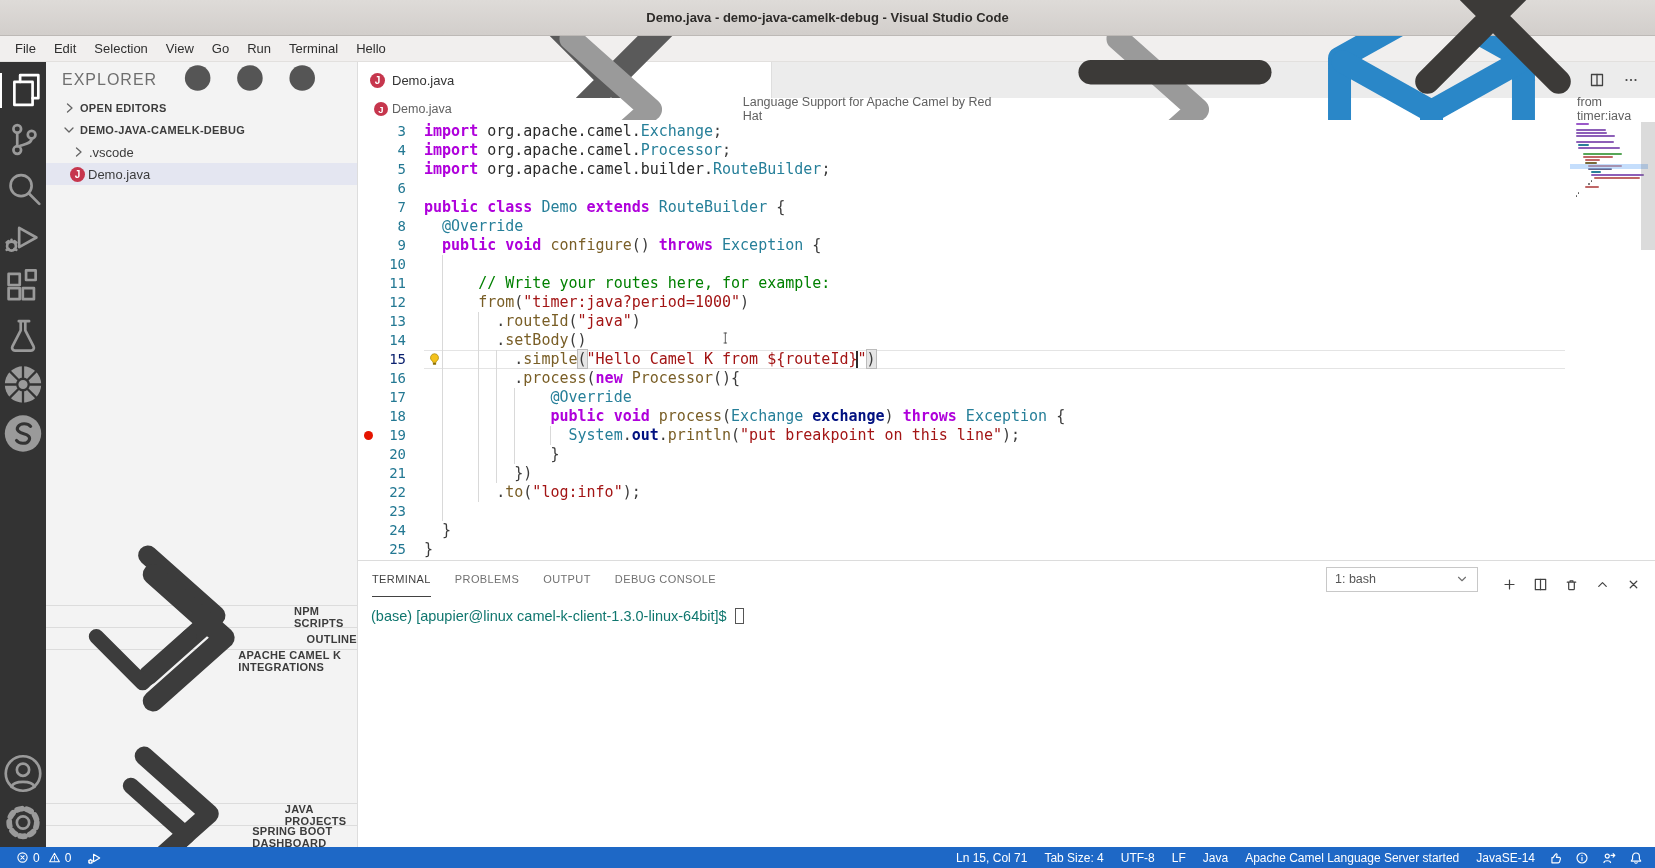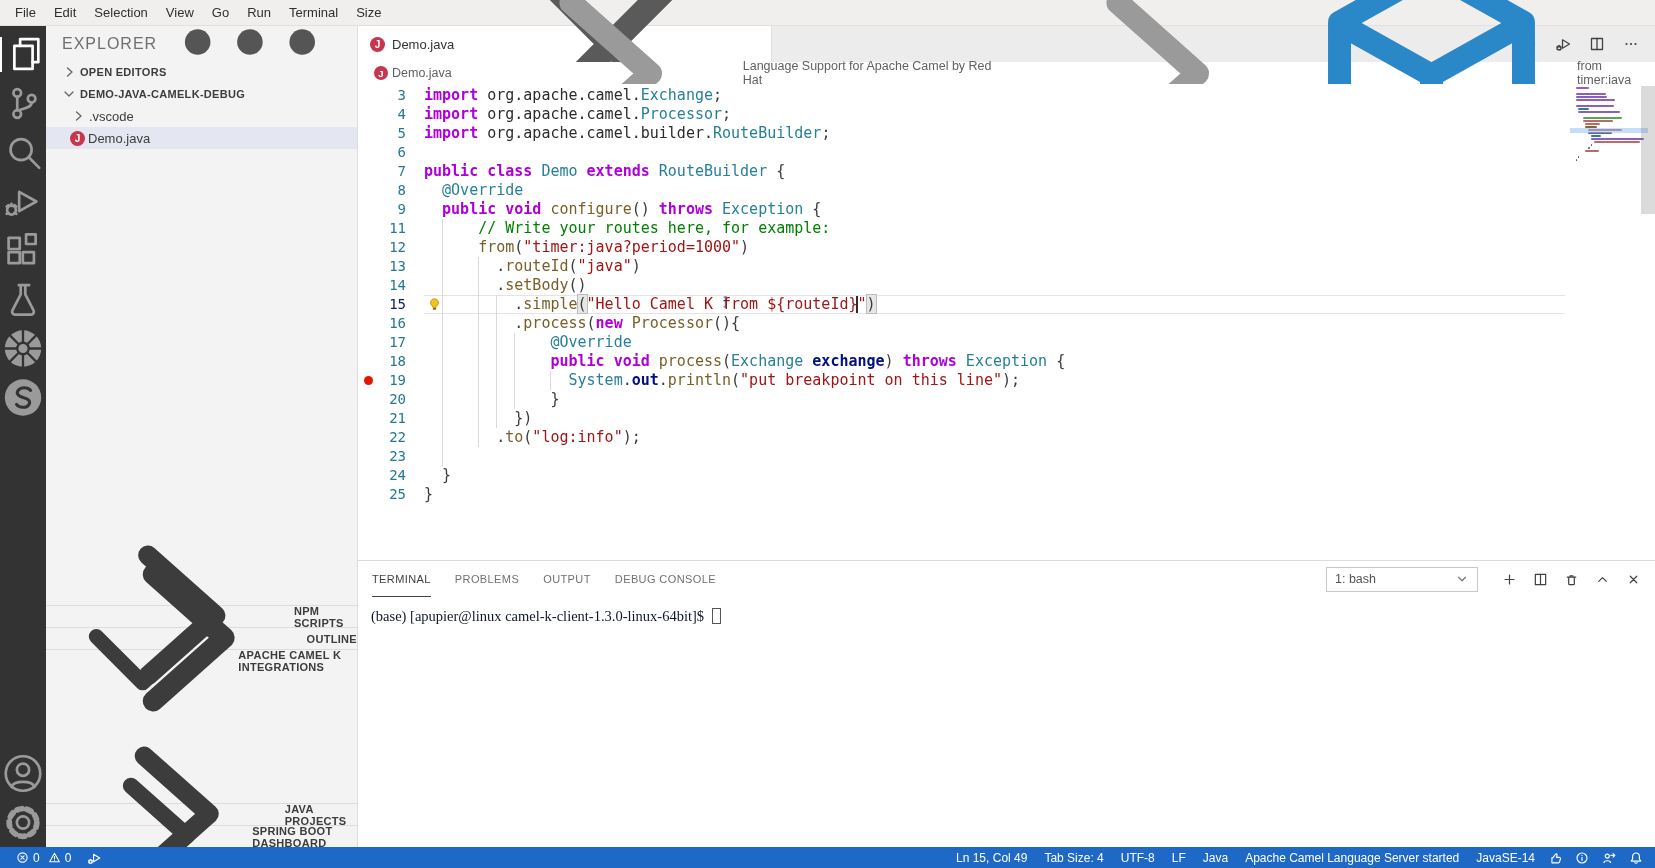--- a/index.html
+++ b/index.html
@@ -85,50 +85,61 @@
   .mm-row{height:2px;margin-bottom:1px;border-radius:1px;}
   .mm-band{position:absolute;left:-6px;right:-8px;height:5px;background:rgba(140,190,250,.5);}
   .vscroll{position:absolute;top:2px;right:0;width:14px;height:128px;background:rgba(110,110,110,.25);}
   .mouse-ibeam{position:absolute;left:364px;top:208px;width:12px;height:20px;color:#3a3a3a;}
 
   
   .panel{height:287px;flex:none;border-top:1px solid #dcdcdc;display:flex;flex-direction:column;background:#fff;}
   .panel-tabs{height:36px;flex:none;display:flex;align-items:center;gap:24px;padding:0 14px;}
   .ptab{font-size:11px;letter-spacing:.4px;color:#717171;height:100%;display:flex;align-items:center;border-bottom:1px solid transparent;}
   .ptab.active{color:#424242;border-bottom-color:#424242;}
-  .panel-right{margin-left:auto;display:flex;align-items:center;gap:16px;color:#424242;}
+  .panel-right{margin-left:auto;display:flex;align-items:flex-end;gap:16px;color:#424242;}
   .panel-right svg{width:15px;height:15px;}
   .term-select{width:152px;height:25px;border:1px solid #c8c8c8;background:#fff;display:flex;align-items:center;
     padding:0 8px;font-size:12.5px;color:#555;margin-right:8px;}
   .term-select .chev{margin-left:auto;color:#707070;display:flex;}
-  .terminal{flex:1;font-family:Liberation Serif, serif;font-size:14.5px;color:#0f172a;padding:11px 0 0 13px;}
+  .terminal{flex:1;font-family:Liberation Sans, sans-serif;font-size:14.5px;color:#0f766e;padding:11px 0 0 13px;}
   .term-cursor{display:inline-block;width:9px;height:16px;border:1px solid #555;vertical-align:-3px;margin-left:8px;}
 
   
   .statusbar{height:21px;flex:none;background:#1e68c6;color:#fff;display:flex;align-items:center;font-size:12px;padding:0 12px 0 16px;}
   .sb-left{display:flex;align-items:center;gap:8px;}
   .sb-right{margin-left:auto;display:flex;align-items:center;gap:17px;}
   .sb-item{display:flex;align-items:center;gap:4px;white-space:nowrap;}
   .statusbar svg{width:13px;height:13px;}
 </style>
 </head>
 <body>
 
 <div class="window">
 
+  <div class="titlebar">
+    <span class="title">Demo.java - demo-java-camelk-debug - Visual Studio Code</span>
+    <div class="win-controls">
+      <span id="ic-min"><svg viewBox="0 0 16 16" fill="none" stroke="currentColor" stroke-width="1.3" stroke-linecap="round" stroke-linejoin="round" style="width:100%;height:100%">
+            <path d="M3.5 11h9"></path>
+          </svg></span>
+      <span id="ic-close"><svg viewBox="0 0 16 16" fill="none" stroke="currentColor" stroke-width="1.3" stroke-linecap="round" stroke-linejoin="round" style="width:100%;height:100%">
+            <path d="M4.5 4.5l7 7M11.5 4.5l-7 7"></path>
+          </svg></span>
+    </div>
+  </div>
 
   <div class="menubar" id="menubar">
       <span class="menu-item">File</span>
       <span class="menu-item">Edit</span>
       <span class="menu-item">Selection</span>
       <span class="menu-item">View</span>
       <span class="menu-item">Go</span>
       <span class="menu-item">Run</span>
       <span class="menu-item">Terminal</span>
-      <span class="menu-item">Size</span>
+      <span class="menu-item">Hello</span>
     </div>
 
   <div class="main">
 
     <div class="activitybar" id="activitybar">
         <div class="act active">
           <svg viewBox="0 0 24 24" fill="none" stroke="currentColor" stroke-width="1.4" stroke-linecap="round" stroke-linejoin="round" style="width:100%;height:100%">
             <rect x="7.5" y="7.5" width="9.5" height="12"></rect>
             <path d="M10.5 7.5V4h9.5v12h-3"></path>
           </svg>
@@ -366,20 +377,25 @@
             </div>
             <div class="line">
               <div class="glyph"></div>
               <div class="lnum">8</div>
               <div class="ltext" style="padding-left: 2ch;"><span class="s-type">@Override</span></div>
             </div>
             <div class="line">
               <div class="glyph"></div>
               <div class="lnum">9</div>
               <div class="ltext" style="padding-left: 2ch;"><span class="s-kw">public void </span><span class="s-fn">configure</span><span class="s-txt">() </span><span class="s-kw">throws</span><span class="s-txt"> </span><span class="s-type">Exception</span><span class="s-txt"> {</span></div>
+            </div>
+            <div class="line">
+              <div class="glyph"></div>
+              <div class="lnum">10</div>
+              <div class="ltext" style="padding-left: 0ch;"><div class="guide" style="left: 2ch;"></div></div>
             </div>
             <div class="line">
               <div class="glyph"></div>
               <div class="lnum">11</div>
               <div class="ltext" style="padding-left: 6ch;"><div class="guide" style="left: 2ch;"></div><span class="s-cmt">// Write your routes here, for example:</span></div>
             </div>
             <div class="line">
               <div class="glyph"></div>
               <div class="lnum">12</div>
               <div class="ltext" style="padding-left: 6ch;"><div class="guide" style="left: 2ch;"></div><span class="s-fn">from</span><span class="s-txt">(</span><span class="s-str">"timer:java?period=1000"</span><span class="s-txt">)</span></div>
@@ -564,21 +580,21 @@
           <span style="width:14px;height:14px;display:flex">
             <svg viewBox="0 0 16 16" fill="none" stroke="currentColor" stroke-width="1.3" stroke-linecap="round" stroke-linejoin="round" style="width:100%;height:100%">
               <path d="M7.5 3.8l7 4.2-7 4.2z"></path>
               <circle cx="4" cy="12" r="2"></circle>
               <path d="M4 10.2v-.8M2.2 11l.8.4M2.2 13.6l.8-.3M5.8 11l-.8.4M5.8 13.6l-.8-.3"></path>
             </svg>
           </span>
         </div>
       </div>
     <div class="sb-right" id="status-right">
-        <div class="sb-item">Ln 15, Col 49</div>
+        <div class="sb-item">Ln 15, Col 71</div>
         <div class="sb-item">Tab Size: 4</div>
         <div class="sb-item">UTF-8</div>
         <div class="sb-item">LF</div>
         <div class="sb-item">Java</div>
         <div class="sb-item">Apache Camel Language Server started</div>
         <div class="sb-item">JavaSE-14</div>
         <span style="width: 14px; height: 14px; display: flex; margin-left: -4px;">
           <svg viewBox="0 0 16 16" fill="none" stroke="currentColor" stroke-width="1.3" stroke-linecap="round" stroke-linejoin="round" style="width:100%;height:100%">
             <path d="M4.5 7.5v6h7.2c.9 0 1.4-.5 1.6-1.3l.9-3.2c.2-.9-.4-1.7-1.3-1.7H9.7l.7-2.9c.2-1-1.2-1.7-1.8-.8L5.8 7.5H4.5z"></path>
           </svg>

